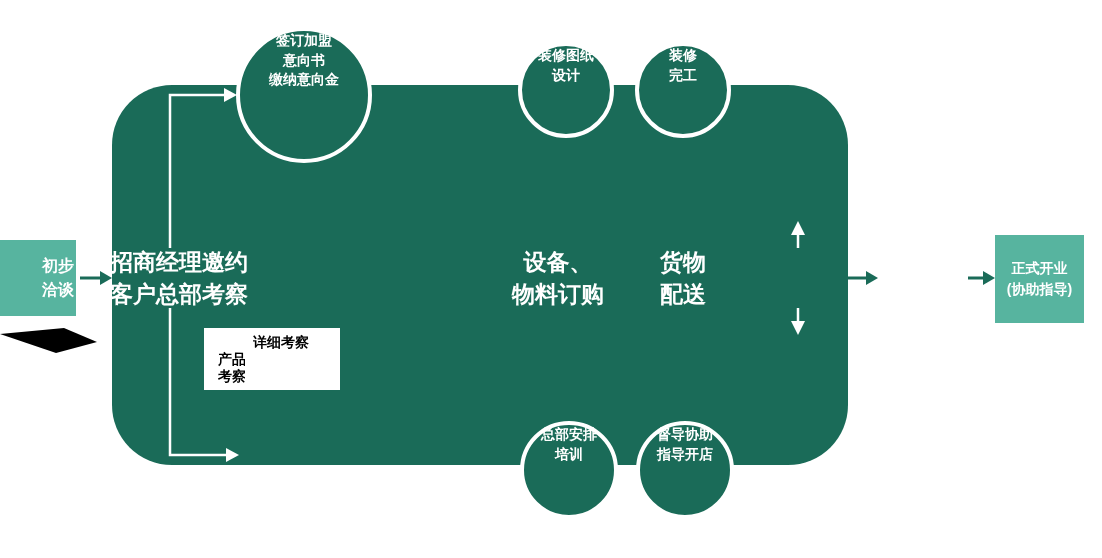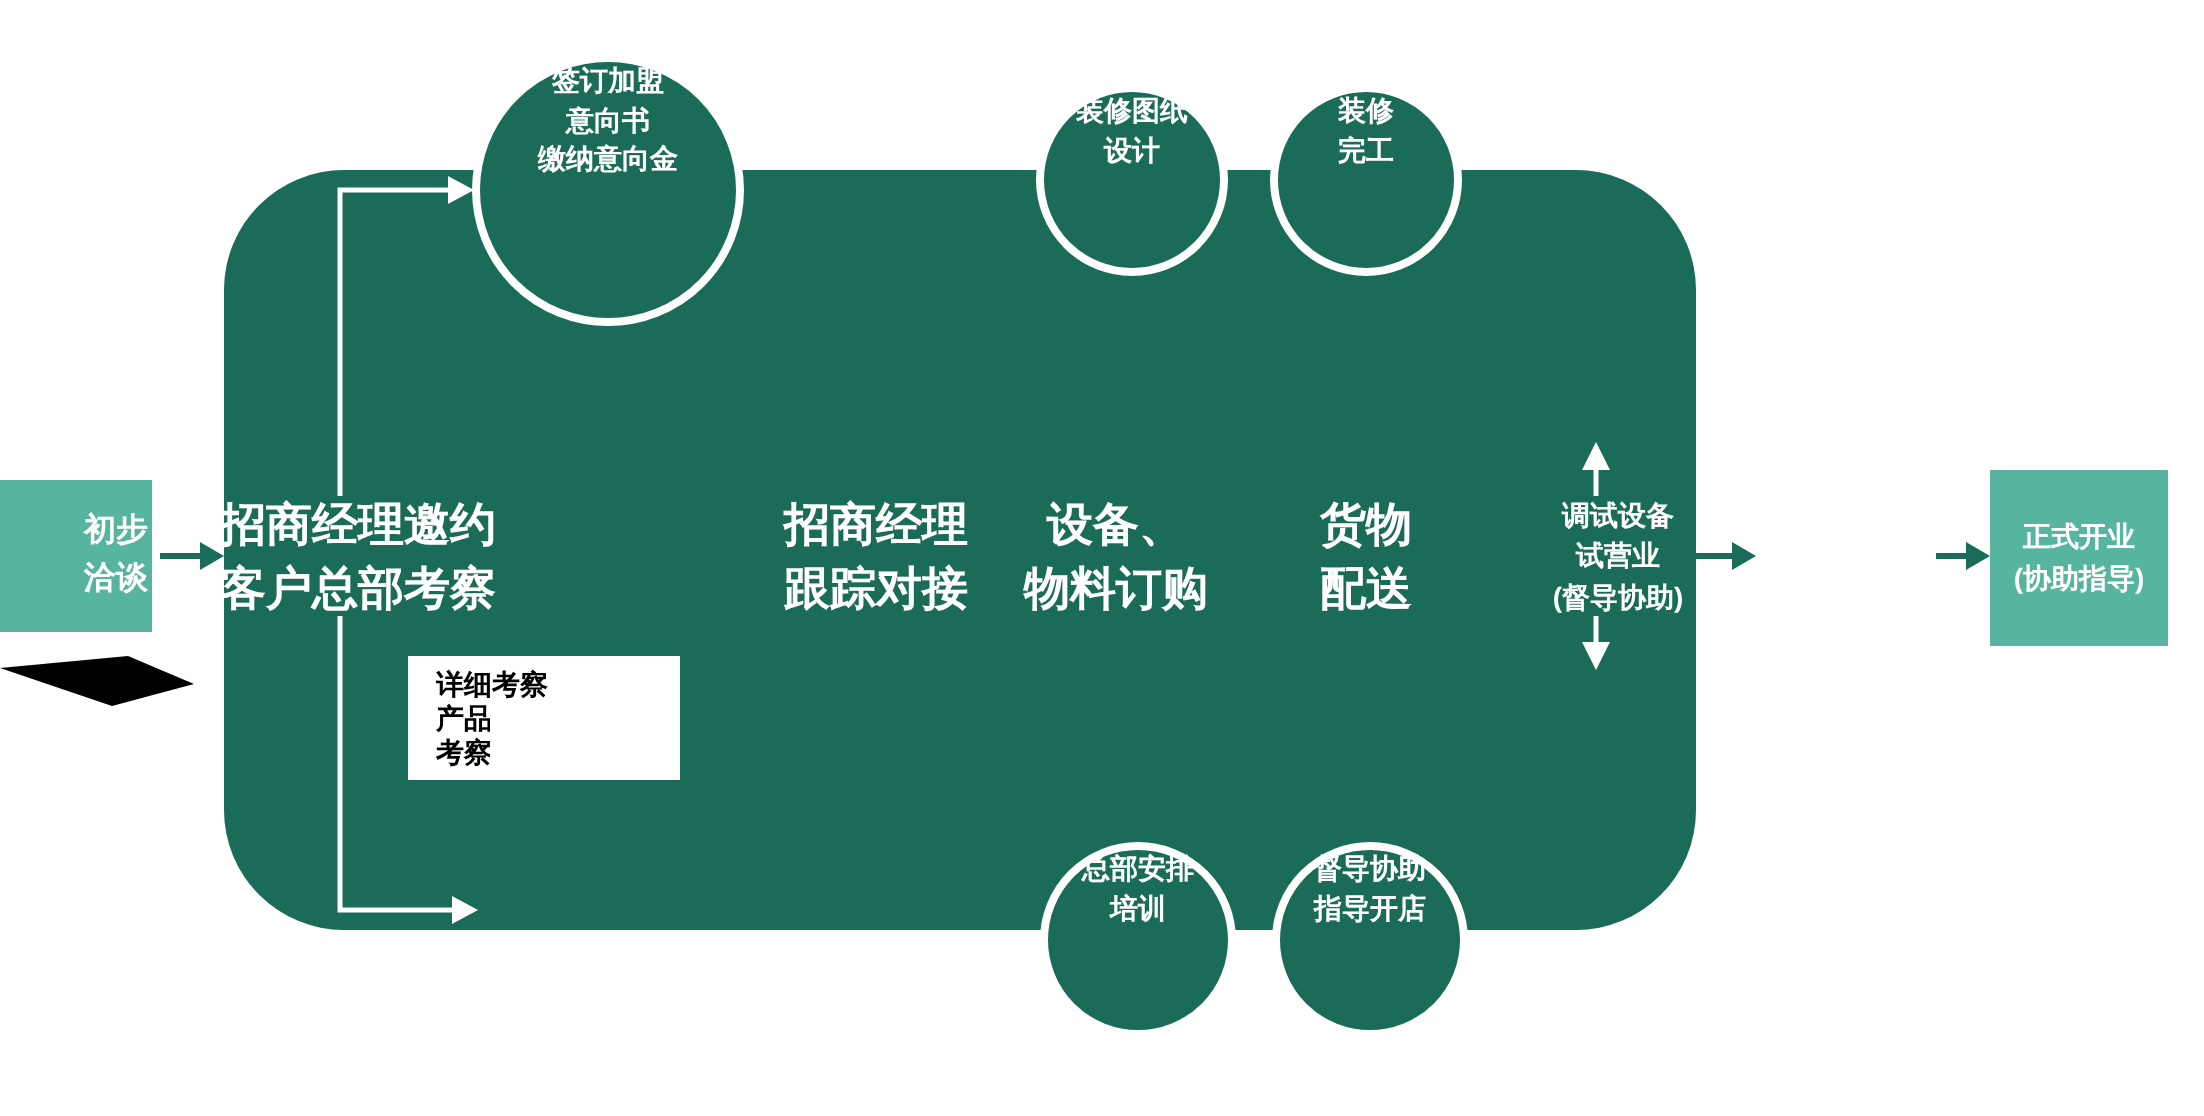--- a/index.html
+++ b/index.html
@@ -21,21 +21,21 @@
   .erased-patch {
     left: 204px; top: 328px; width: 136px; height: 62px;
     background: #ffffff;
   }
   .artifact-text {
     left: 218px; top: 334px;
     color: var(--artifact-black, #000000);
     font-size: 14px; line-height: 17px;
   }
   .artifact-text .frag { overflow: hidden; white-space: nowrap; height: 17px; }
-  .frag-0 { width: 118px; }
+  .frag-0 { width: 118px; margin-left: 35px; }
   .frag-1 { width: 27px; }
   .frag-2 { width: 27px; }
   .box {
     display: flex; flex-direction: column; justify-content: center; align-items: center;
     color: var(--text-white, #ffffff); text-align: center; box-sizing: border-box;
   }
   .box-light { background: var(--light-teal, #57b49f); }
   .box-dark  { background: var(--dark-teal, #1a6b58); }
   .start-box { left: 0; top: 240px; width: 76px; height: 76px; font-size: 16px; line-height: 1.5; padding-left: 40px; }
   .franchise-box { left: 879px; top: 232px; width: 89px; height: 92px; font-size: 14px; line-height: 1.45; }
@@ -121,36 +121,27 @@
 
   <div class="abs box box-light start-box">
     <div>初步</div>
     <div>洽谈</div>
   </div>
 
   <div class="abs step s1">
     <div>招商经理邀约</div>
     <div>客户总部考察</div>
   </div>
-  <div class="abs step s2">
-    <div>招商经理</div>
-    <div>跟踪对接</div>
-  </div>
   <div class="abs step s3">
     <div>设备、</div>
     <div>物料订购</div>
   </div>
   <div class="abs step s4">
     <div>货物</div>
     <div>配送</div>
-  </div>
-  <div class="abs step step-small s5">
-    <div>调试设备</div>
-    <div>试营业</div>
-    <div>(督导协助)</div>
   </div>
 
   <div class="abs circle c1">
     <div>签订加盟</div>
     <div>意向书</div>
     <div>缴纳意向金</div>
   </div>
   <div class="abs circle c2">
     <div>装修图纸</div>
     <div>设计</div>

